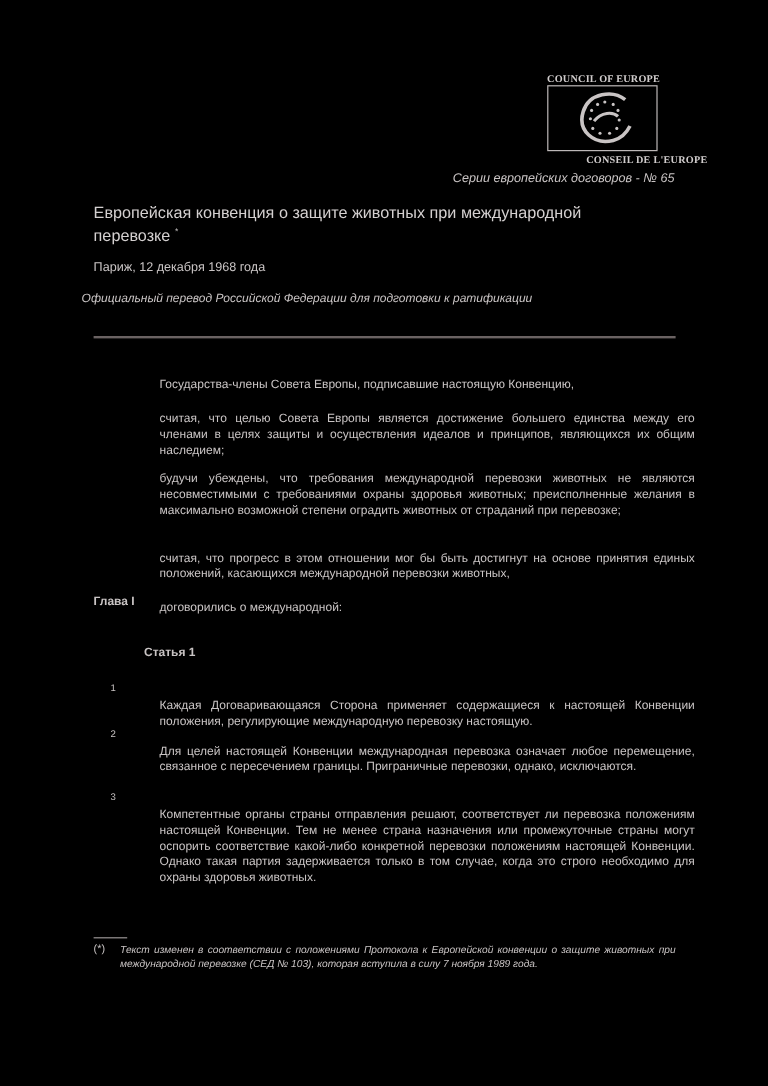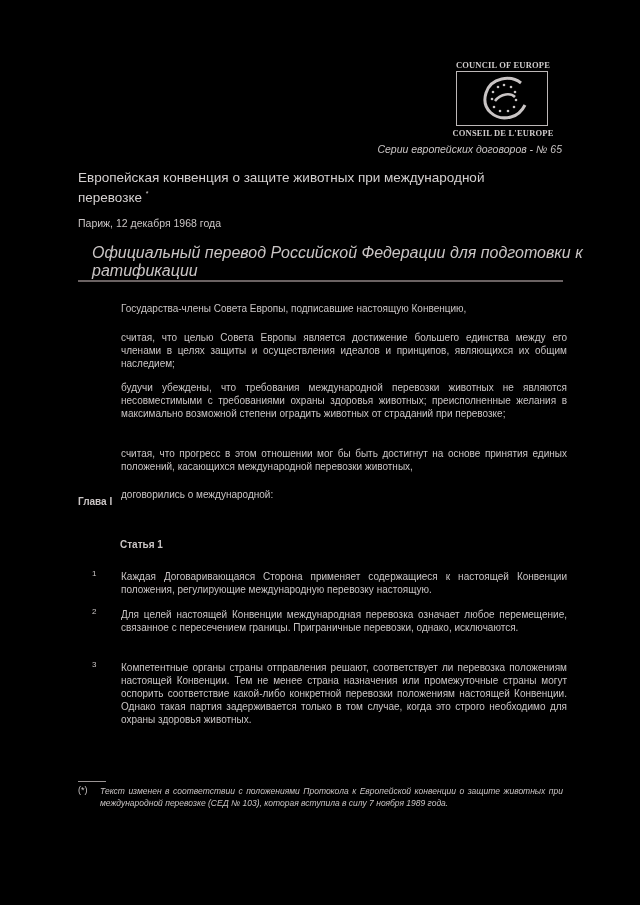--- a/index.html
+++ b/index.html
@@ -8,42 +8,42 @@
       font-family: "Liberation Sans", sans-serif; position: relative; overflow: hidden;
     }
     .logo {
       position: absolute; left: 452px; top: 60px; width: 102px; height: 78px;
     }
     .logo-top, .logo-bottom {
       position: absolute; left: 0; width: 102px; text-align: center;
       font-family: "Liberation Serif", serif; font-size: 8.5px; letter-spacing: 0.2px; color: #d0cccc; font-weight: bold;
     }
     .logo-top { top: 0; }
-    .logo-bottom { top: 68px; }
+    .logo-bottom { top: 68px; margin-left: 36px; }
     .logo-box {
       position: absolute; left: 4px; top: 11px; width: 92px; height: 55px;
       border: 1px solid #bdb8b8; box-sizing: border-box;
     }
     .logo-box svg { position: absolute; left: 24px; top: 3px; }
     .series {
       position: absolute; right: 78px; top: 143px; font-size: 10.5px; font-style: italic; color: #c9c4c4;
     }
     .title {
       position: absolute; left: 78px; top: 170px; width: 470px;
       font-size: 13.5px; font-weight: normal; line-height: 16px; color: #d4d0d0; margin: 0;
     }
     .title sup { font-size: 7px; vertical-align: super; }
     .place-date { position: absolute; left: 78px; top: 217px; font-size: 10.5px; }
-    .official { position: absolute; left: 92px; top: 244px; font-size: 16px; font-style: italic; }
+    .official { position: absolute; left: 68px; top: 244px; font-size: 10px; font-style: italic; }
     .divider {
       position: absolute; left: 78px; top: 280px; width: 485px; height: 2px; background: #6a6262;
     }
     .para {
       position: absolute; left: 117px; width: 446px; font-size: 10px; line-height: 13px;
-      text-align: justify; margin: 4px;
+      text-align: justify; margin: 16px;
     }
     .chapter { position: absolute; left: 78px; top: 496px; font-size: 10px; font-weight: bold; }
     .article { position: absolute; left: 120px; top: 539px; font-size: 10px; font-weight: bold; }
     .item-num { position: absolute; left: 92px; font-size: 8px; }
     .fn-rule { position: absolute; left: 78px; top: 781px; width: 28px; height: 1px; background: #9a9494; }
     .fn-mark { position: absolute; left: 78px; top: 785px; font-size: 9px; }
     .fn-text {
       position: absolute; left: 100px; top: 785px; width: 463px; font-size: 8.5px; line-height: 12px;
       text-align: justify; margin: 0; font-style: italic;
     }

